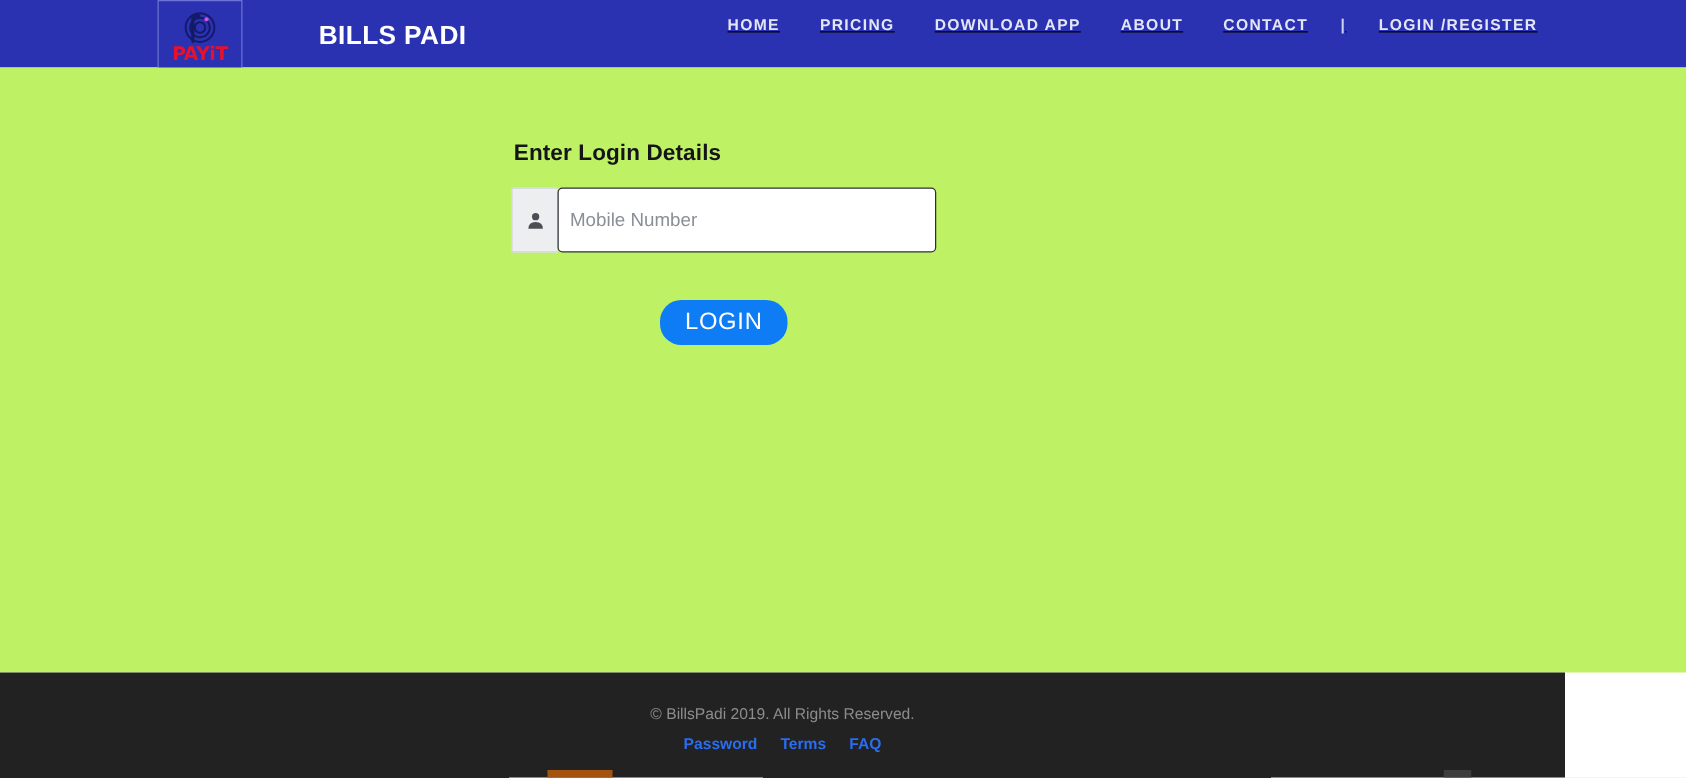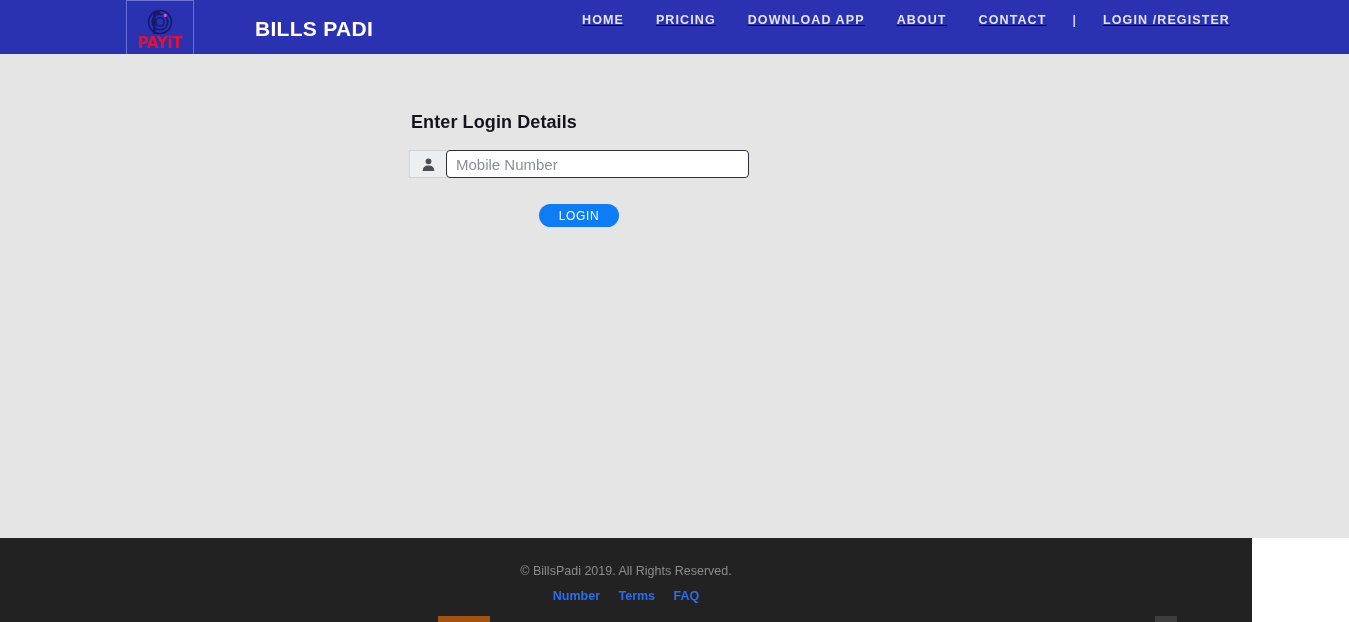--- a/index.html
+++ b/index.html
@@ -76,39 +76,39 @@
     white-space: nowrap;
   }
   .nav span.sep { padding: 0 2px; color: #cfd2ee; }
   .nav a.login-reg { padding-right: 0; }
 
   
   .main {
     position: absolute;
     top: 54px; left: 0;
     width: 1349px; height: 484px;
-    background: #e5e5e5;
+    background: #bef264;
   }
   .form-col {
     position: absolute;
     left: 409px; top: 58px;
     width: 340px;
   }
   .form-title {
     font-size: 18px;
     font-weight: bold;
     color: #15141a;
     margin: 0 0 17px 2px;
     letter-spacing: 0.1px;
   }
   .input-row {
     display: flex;
     align-items: stretch;
-    height: 28px;
-    margin-bottom: 26px;
+    height: 52px;
+    margin-bottom: 38px;
   }
   .input-addon {
     width: 37px;
     background: #eceef0;
     border: 1px solid #cfd3d8;
     border-right: none;
     display: flex;
     align-items: center;
     justify-content: center;
   }
@@ -128,23 +128,23 @@
   .btn-row {
     display: flex;
     justify-content: center;
     margin-top: 6px;
   }
   .login-btn {
     background: #0d7cf5;
     color: #ffffff;
     border: none;
     border-radius: 17px;
-    height: 23px;
+    height: 36px;
     padding: 0 20px;
-    font-size: 12px;
+    font-size: 19px;
     font-weight: normal;
     letter-spacing: 0.6px;
     cursor: pointer;
     font-family: "Liberation Sans", sans-serif;
   }
 
   .links-row {
     position: relative;
     margin-top: 14px;
     height: 50px;
@@ -254,19 +254,19 @@
       <button class="login-btn">LOGIN</button>
     </div>
 
 
   </div>
 </div>
 
 <div class="footer">
   <p class="footer-copy">© BillsPadi 2019. All Rights Reserved.</p>
   <div class="footer-links">
-    <a href="#">Number</a>
+    <a href="#">Password</a>
     <a href="#">Terms</a>
     <a href="#">FAQ</a>
   </div>
   <div class="bottom-bar-orange"></div>
   <div class="bottom-bar-gray"></div>
 </div>
 
 </body></html>

